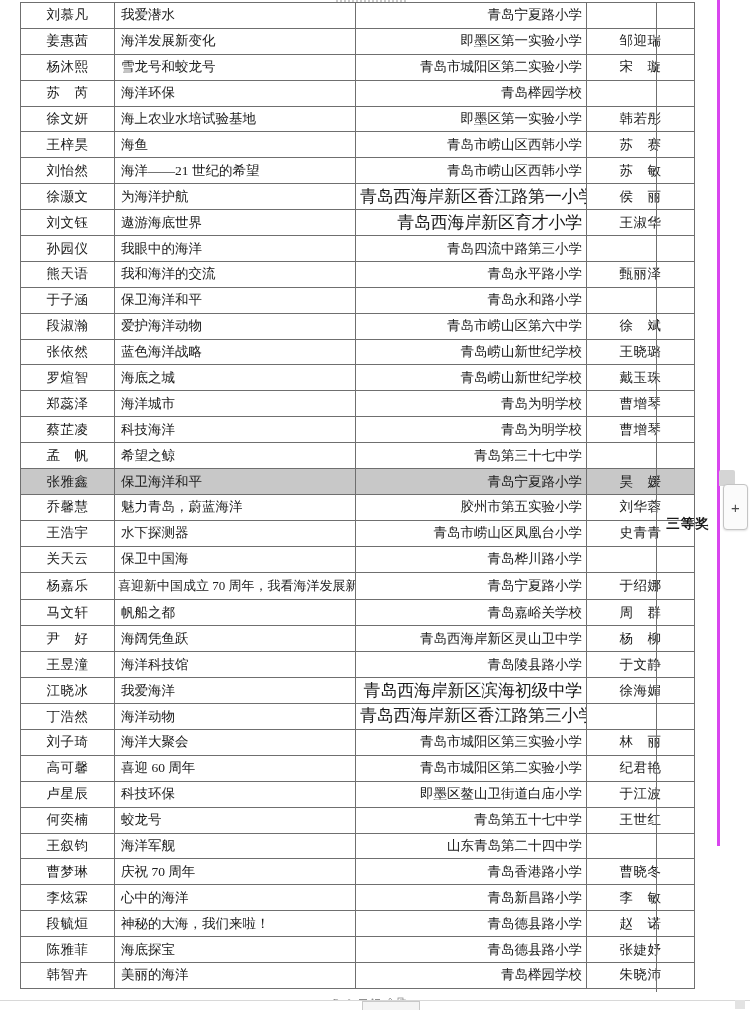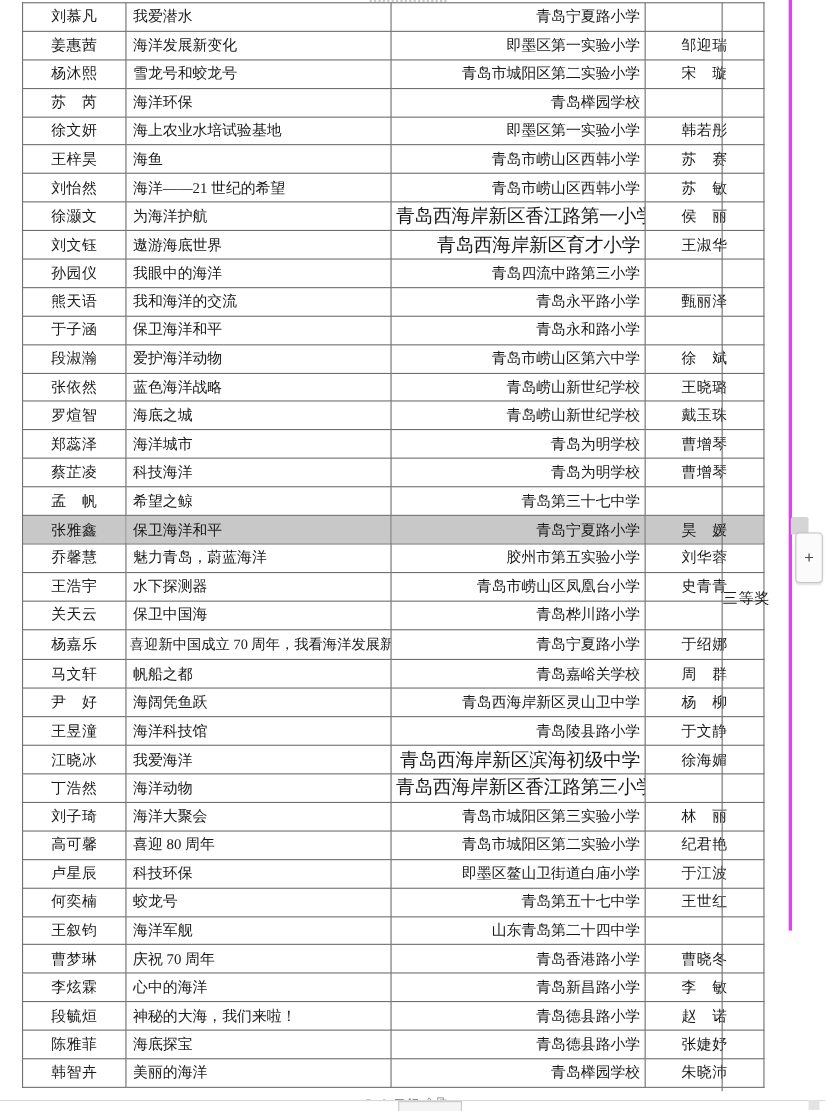--- a/index.html
+++ b/index.html
@@ -79,25 +79,26 @@
     left: 656px;
     top: 2px;
     width: 62px;
     height: 990px;
     border-left: 1px solid #6f6f6f;
     box-sizing: border-box;
   }
   #award-label {
     position: absolute;
     left: 0;
-    top: 533px;
+    top: 513px;
     width: 62px;
-    text-align: left;
+    text-align: center;
     font-size: 13.5px;
     letter-spacing: 1px;
+    font-weight: bold;
   }
 
   
   .school-sm { font-size: 17px; letter-spacing: -0.2px; }
 
   
   td.two-line {
     white-space: normal;
     line-height: 1.22;
     font-size: 13px;
@@ -366,21 +367,21 @@
           <td class="col-teacher"></td>
         </tr>
         <tr>
           <td class="col-name">刘子琦</td>
           <td class="col-title">海洋大聚会</td>
           <td class="col-school">青岛市城阳区第三实验小学</td>
           <td class="col-teacher">林　丽</td>
         </tr>
         <tr>
           <td class="col-name">高可馨</td>
-          <td class="col-title">喜迎 80 周年</td>
+          <td class="col-title">喜迎 60 周年</td>
           <td class="col-school">青岛市城阳区第二实验小学</td>
           <td class="col-teacher">纪君艳</td>
         </tr>
         <tr>
           <td class="col-name">卢星辰</td>
           <td class="col-title">科技环保</td>
           <td class="col-school">即墨区鳌山卫街道白庙小学</td>
           <td class="col-teacher">于江波</td>
         </tr>
         <tr>

